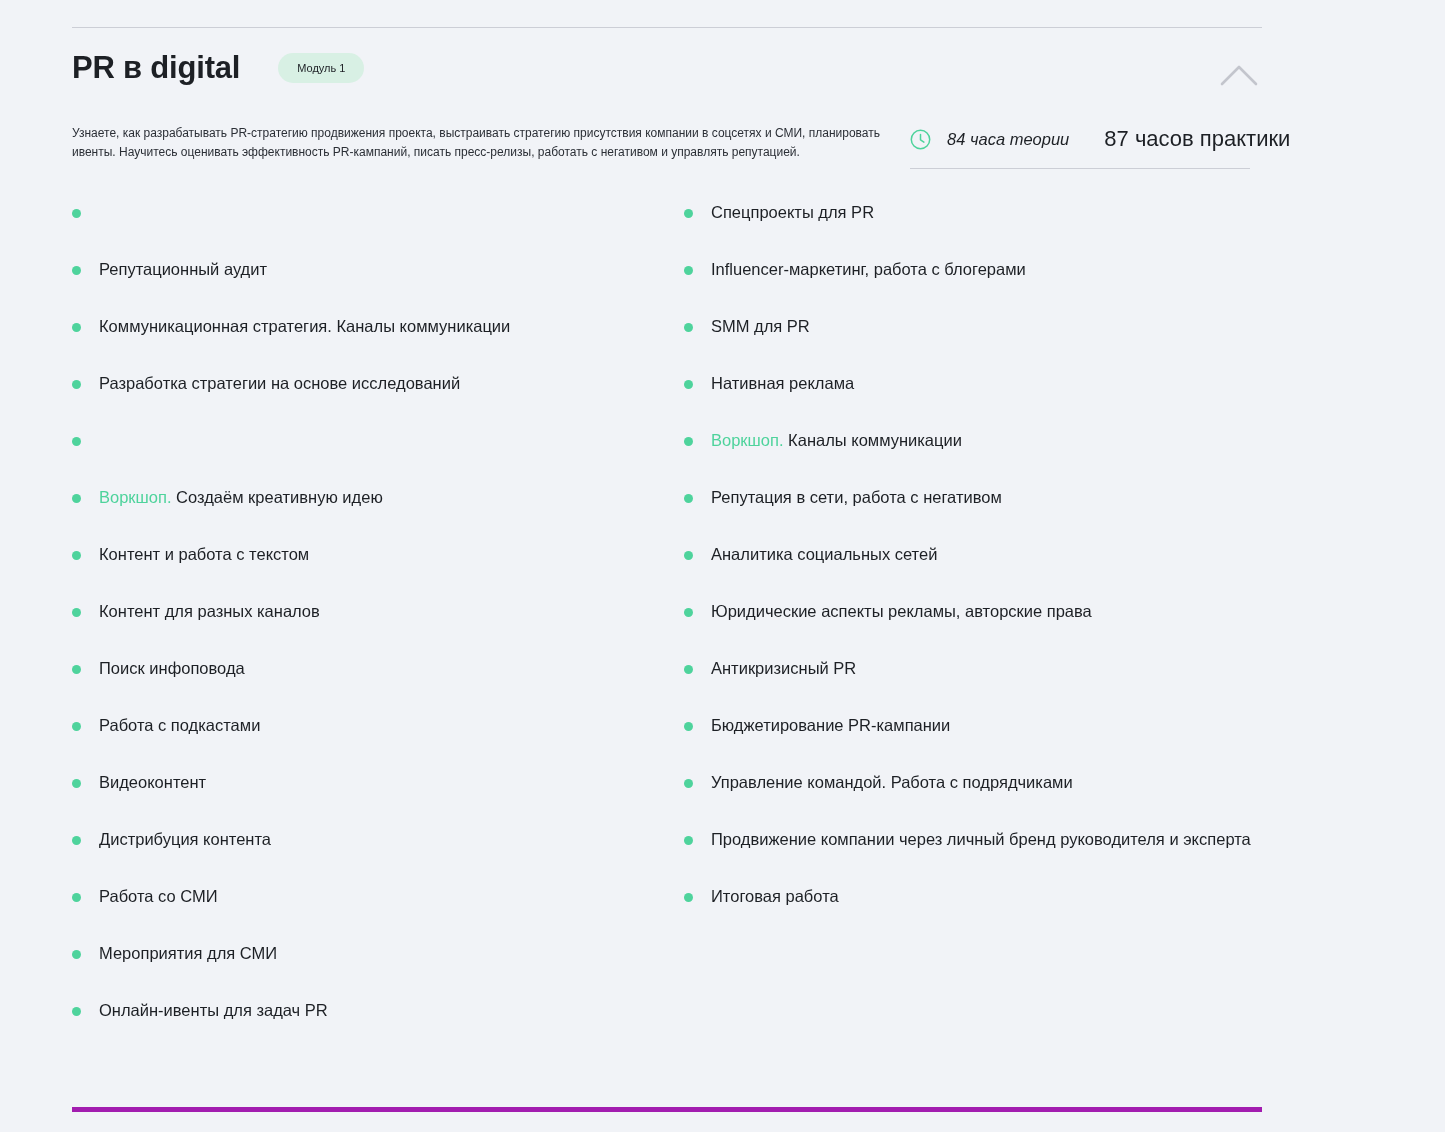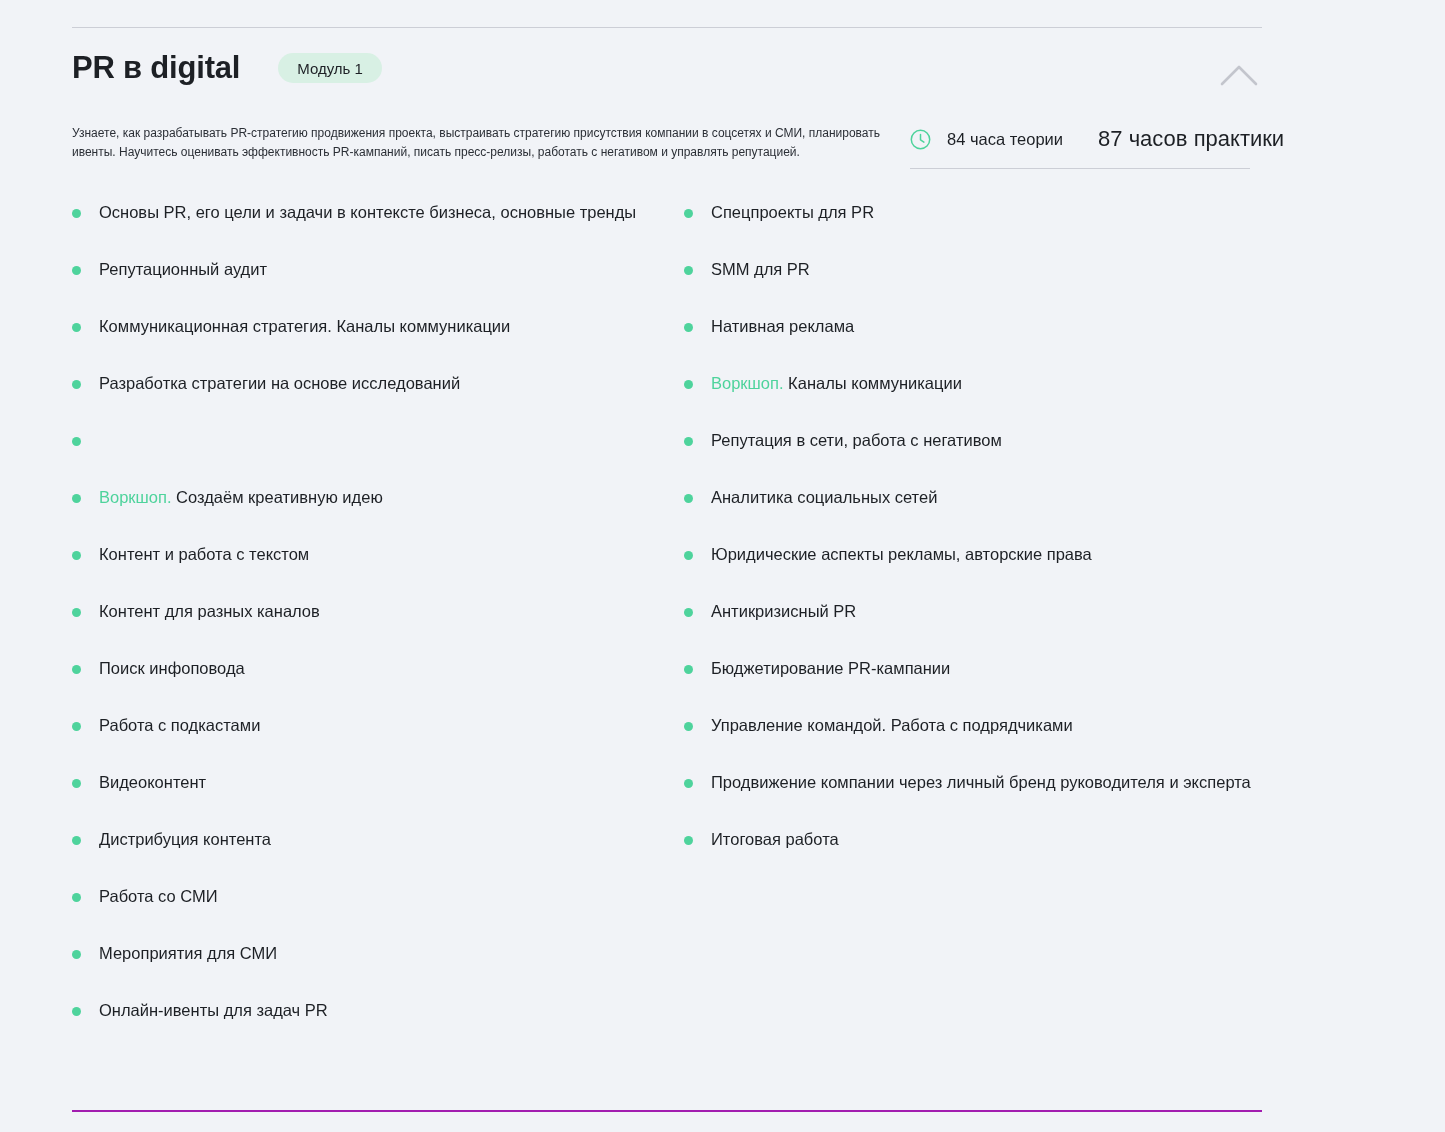--- a/index.html
+++ b/index.html
@@ -21,21 +21,21 @@
     overflow: hidden;
   }
 
   
   .module {
     position: absolute;
     left: 72px;
     top: 27px;
     width: 1190px;
     border-top: 1px solid #ccced6;
-    border-bottom: 2px solid #a21caf;
+    border-bottom: 5px solid #a21caf;
     height: 1085px;
   }
 
   
   .module-head {
     position: relative;
     padding-top: 23px;
     height: 78px;
   }
 
@@ -56,21 +56,21 @@
 
   .module-badge {
     display: inline-flex;
     align-items: center;
     justify-content: center;
     height: 30px;
     padding: 0 19px;
     border-radius: 15px;
     background: #d8f0e4;
     color: #1d2025;
-    font-size: 15px;
+    font-size: 11px;
     font-weight: 400;
     white-space: nowrap;
   }
 
   .collapse-btn {
     position: absolute;
     right: 0;
     top: 30px;
     width: 46px;
     height: 34px;
@@ -114,20 +114,21 @@
     width: 21px;
     height: 21px;
     margin-right: 16px;
     display: block;
   }
 
   .hours-theory {
     font-size: 16.5px;
     color: #1d2025;
     white-space: nowrap;
+    font-style: italic;
   }
 
   .hours-practice {
     font-size: 22px;
     color: #1d2025;
     white-space: nowrap;
     margin-left: 35px;
   }
 
   
@@ -202,21 +203,20 @@
         </span>
         <span class="hours-theory">84 часа теории</span>
         <span class="hours-practice">87 часов практики</span>
       </div>
     </div>
 
     <div class="columns">
       <div class="col left">
           <div class="topic">
             <span class="bullet"></span>
-            <span class="topic-text">Основы PR, его цели и задачи в контексте бизнеса, основные тренды</span>
           </div>
           <div class="topic">
             <span class="bullet"></span>
             <span class="topic-text">Репутационный аудит</span>
           </div>
           <div class="topic">
             <span class="bullet"></span>
             <span class="topic-text">Коммуникационная стратегия. Каналы коммуникации</span>
           </div>
           <div class="topic">
@@ -267,20 +267,24 @@
             <span class="topic-text">Онлайн-ивенты для задач PR</span>
           </div>
         </div>
       <div class="col right">
           <div class="topic">
             <span class="bullet"></span>
             <span class="topic-text">Спецпроекты для PR</span>
           </div>
           <div class="topic">
             <span class="bullet"></span>
+            <span class="topic-text">Influencer-маркетинг, работа с блогерами</span>
+          </div>
+          <div class="topic">
+            <span class="bullet"></span>
             <span class="topic-text">SMM для PR</span>
           </div>
           <div class="topic">
             <span class="bullet"></span>
             <span class="topic-text">Нативная реклама</span>
           </div>
           <div class="topic">
             <span class="bullet"></span>
             <span class="topic-text"><span class="tag">Воркшоп.</span> Каналы коммуникации</span>
           </div>

